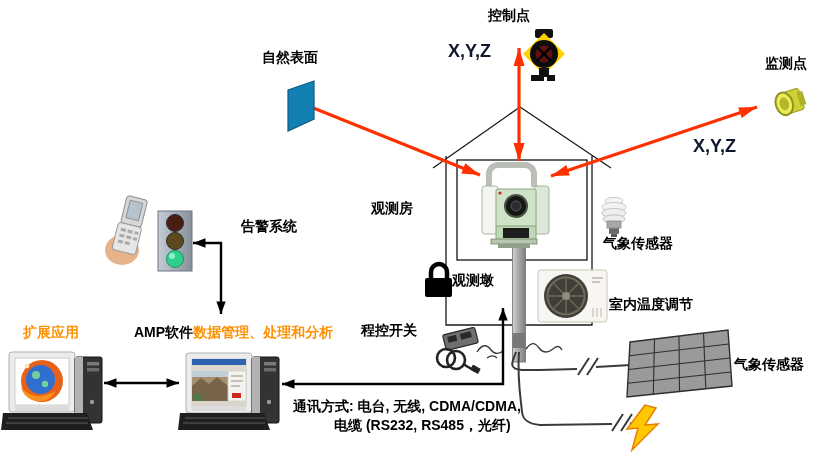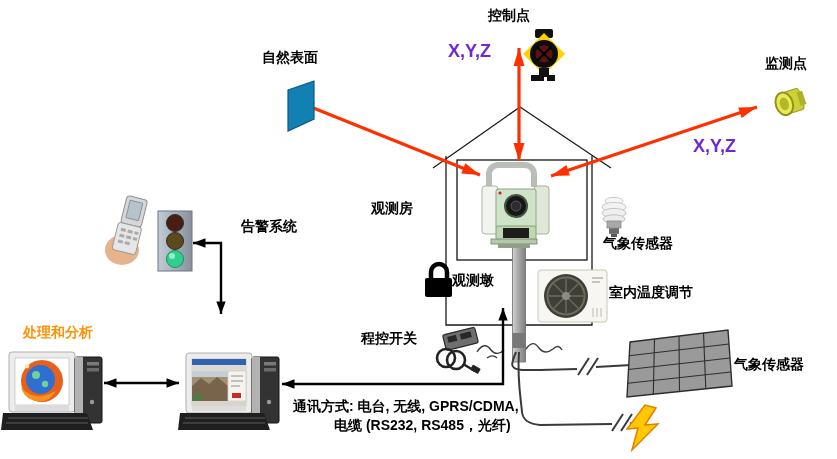--- a/index.html
+++ b/index.html
@@ -1,21 +1,21 @@
 <!DOCTYPE html>
 <html><head>
 <meta charset="utf-8">
 <style>
   html,body{margin:0;padding:0;background:#fff;}
   .canvas{position:relative;width:837px;height:459px;background:#fff;overflow:hidden;
           font-family:"Liberation Sans","DejaVu Sans",sans-serif;}
   svg{position:absolute;left:0;top:0;}
   .lbl{position:absolute;font-weight:bold;font-size:14px;color:#000;white-space:nowrap;line-height:1.15;}
   .accent{color:#ff9000;}
-  .xyz{position:absolute;font-weight:bold;font-size:18px;color:#6d28d9;white-space:nowrap;font-style:normal;}
+  .xyz{position:absolute;font-weight:bold;font-size:18px;color:#0f172a;white-space:nowrap;font-style:normal;}
   .comm{position:absolute;font-weight:bold;font-size:14px;color:#000;white-space:nowrap;text-align:center;}
 </style>
 </head>
 <body>
 
 <div class="canvas">
 
 <svg width="837" height="459" viewBox="0 0 837 459">
   <defs>
     <marker id="ar" markerUnits="userSpaceOnUse" markerWidth="20" markerHeight="14" refX="19" refY="7" orient="auto-start-reverse">
@@ -234,22 +234,25 @@
 
 <div class="lbl" style="left:488px;top:7px">控制点</div>
 <div class="lbl" style="left:262px;top:49px">自然表面</div>
 <div class="lbl" style="left:765px;top:55px">监测点</div>
 <div class="xyz" style="left:448px;top:41px">X,Y,Z</div>
 <div class="xyz" style="left:693px;top:136px">X,Y,Z</div>
 <div class="lbl" style="left:371px;top:200px">观测房</div>
 <div class="lbl" style="left:241px;top:218px">告警系统</div>
 <div class="lbl" style="left:603px;top:235px">气象传感器</div>
 <div class="lbl" style="left:452px;top:272px">观测墩</div>
-<div class="lbl" style="left:609px;top:284px">室内温度调节</div>
-<div class="lbl" style="left:361px;top:330px">程控开关</div>
-<div class="lbl accent" style="left:23px;top:324px">处理和分析</div>
+<div class="lbl" style="left:609px;top:296px">室内温度调节</div>
+<div class="lbl" style="left:361px;top:322px">程控开关</div>
+<div class="lbl accent" style="left:23px;top:324px">扩展应用</div>
+<div class="lbl" style="left:134px;top:324px">
+  <span>AMP软件</span><span class="accent">数据管理、处理和分析</span>
+</div>
 <div>
-  <div class="comm" style="left:293px;top:398px">通讯方式: 电台, 无线, GPRS/CDMA,</div>
+  <div class="comm" style="left:293px;top:398px">通讯方式: 电台, 无线, CDMA/CDMA,</div>
   <div class="comm" style="left:334px;top:417px">电缆 (RS232, RS485，光纤)</div>
 </div>
 <div class="lbl" style="left:734px;top:356px">气象传感器</div>
 
 </div>
 
 </body></html>

